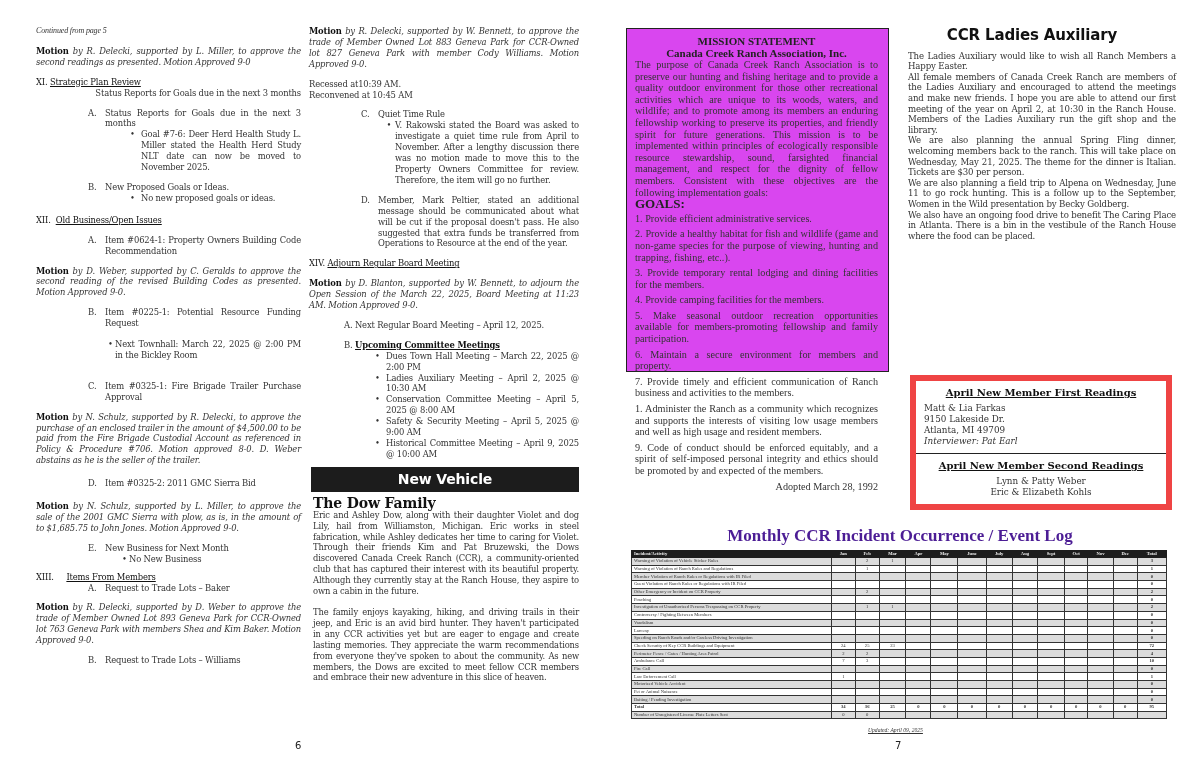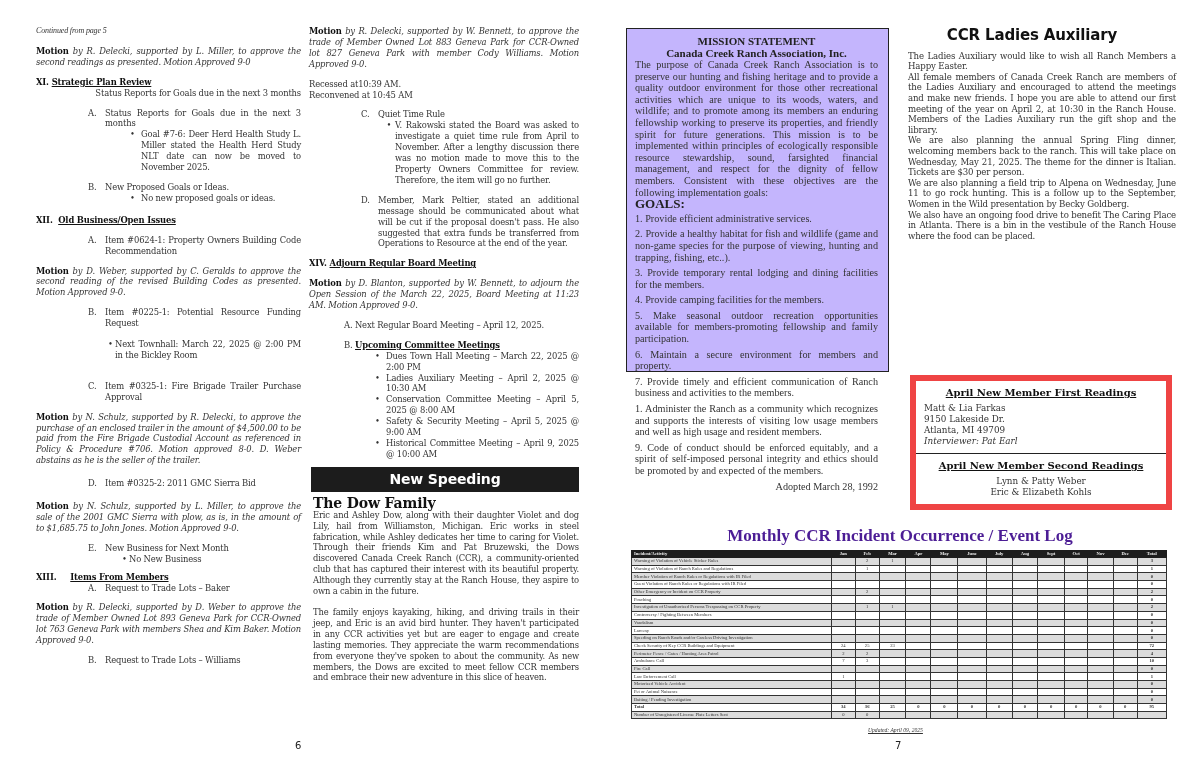--- a/index.html
+++ b/index.html
@@ -8,37 +8,37 @@
 
   .col { position: absolute; top: 0; }
   .c1 { left: 36px; width: 265px; top: 26px; }
   .c2 { left: 309px; width: 270px; top: 26px; }
   .c3 { left: 626px; width: 263px; top: 28px; }
   .c4 { left: 908px; width: 268px; top: 30px; }
   .small { font-size: 8.4px; line-height: 10.9px; letter-spacing: -0.15px; }
   .cont { font-family: "Liberation Serif", serif; font-style: italic; font-size: 8px; margin-bottom: 9px; }
   .motion { text-align: justify; font-style: italic; }
   .motion b { font-style: normal; font-weight: bold; color: #111; }
-  .sec-head { font-weight: bold; color: #111; margin-top: 9px; }
+  .sec-head { font-weight: normal; color: #111; margin-top: 9px; }
   .sec-head u { text-decoration: underline; }
   .block { margin-top: 9px; }
   .ind1 { margin-left: 35px; }
   .item { display: flex; margin-left: 52px; }
   .item .lbl { width: 17px; flex: none; }
   .item .txt { flex: 1; text-align: justify; }
   .bul { display: flex; margin-left: 36px; }
   .bul .dot { width: 17px; flex: none; text-align: center; }
   .bul .txt { flex: 1; text-align: justify; }
 
   .banner { background: #1c1c1c; color: #fff; font-family: "DejaVu Sans", sans-serif; font-weight: bold;
             font-size: 14px; text-align: center; height: 25px; line-height: 25px; margin-top: 7px; margin-left: 2px; }
   .family-title { font-weight: bold; color: #111; font-size: 14px; margin: 6px 0 1px 4px; }
   .story { margin-left: 4px; text-align: justify; }
 
-  .mission { border: 1.5px solid #222; background: #c4b5fd; padding: 6px 10px 8px 8px;
+  .mission { border: 1.5px solid #222; background: #d946ef; padding: 6px 10px 8px 8px;
              font-family: "Liberation Serif", serif; font-size: 10.2px; line-height: 11.6px; color: #333; height: 344px; }
   .mission h3 { text-align: center; font-size: 11px; font-weight: bold; color: #222; line-height: 12px; }
   .mission .intro { text-align: justify; }
   .mission .goals-h { font-weight: bold; font-size: 13px; color: #222; margin-bottom: 3px; }
   .mission .goal { text-align: justify; margin-bottom: 4px; }
   .mission .adopted { text-align: right; margin-top: 2px; }
 
   .lad-title { font-family: "DejaVu Sans", sans-serif; font-weight: bold; font-size: 15px; color: #111; text-align: center; margin-bottom: 10px; margin-right: 20px; }
   .lad p { text-align: justify; }
 
@@ -192,21 +192,21 @@
       <div class="bul" style="margin-left: 60px;">
         <span class="dot">•</span>
         <span class="txt">Safety &amp; Security Meeting – April 5, 2025 @ 9:00 AM</span>
       </div>
       <div class="bul" style="margin-left: 60px;">
         <span class="dot">•</span>
         <span class="txt">Historical Committee Meeting – April 9, 2025 @ 10:00 AM</span>
       </div>
     </div>
 
-  <div class="banner">New Speeding</div>
+  <div class="banner">New Vehicle</div>
   <div class="family-title">The Dow Family</div>
   <p class="story">Eric and Ashley Dow, along with their daughter Violet and dog Lily, hail from Williamston, Michigan. Eric works in steel fabrication, while Ashley dedicates her time to caring for Violet. Through their friends Kim and Pat Bruzewski, the Dows discovered Canada Creek Ranch (CCR), a community-oriented club that has captured their interest with its beautiful property. Although they currently stay at the Ranch House, they aspire to own a cabin in the future.</p>
   <p class="story" style="margin-top:10px">The family enjoys kayaking, hiking, and driving trails in their jeep, and Eric is an avid bird hunter. They haven't participated in any CCR activities yet but are eager to engage and create lasting memories. They appreciate the warm recommendations from everyone they've spoken to about the community. As new members, the Dows are excited to meet fellow CCR members and embrace their new adventure in this slice of heaven.</p>
 </div>
 
 <div class="col c3">
   <div class="mission">
     <h3>MISSION STATEMENT</h3>
     <h3>Canada Creek Ranch Association, Inc.</h3>
     <p class="intro">The purpose of Canada Creek Ranch Association is to preserve our hunting and fishing heritage and to provide a quality outdoor environment for those other recreational activities which are unique to its woods, waters, and wildlife; and to promote among its members an enduring fellowship working to preserve its properties, and friendly spirit for future generations. This mission is to be implemented within principles of ecologically responsible resource stewardship, sound, farsighted financial management, and respect for the dignity of fellow members.  Consistent with these objectives are the following implementation goals:</p>

